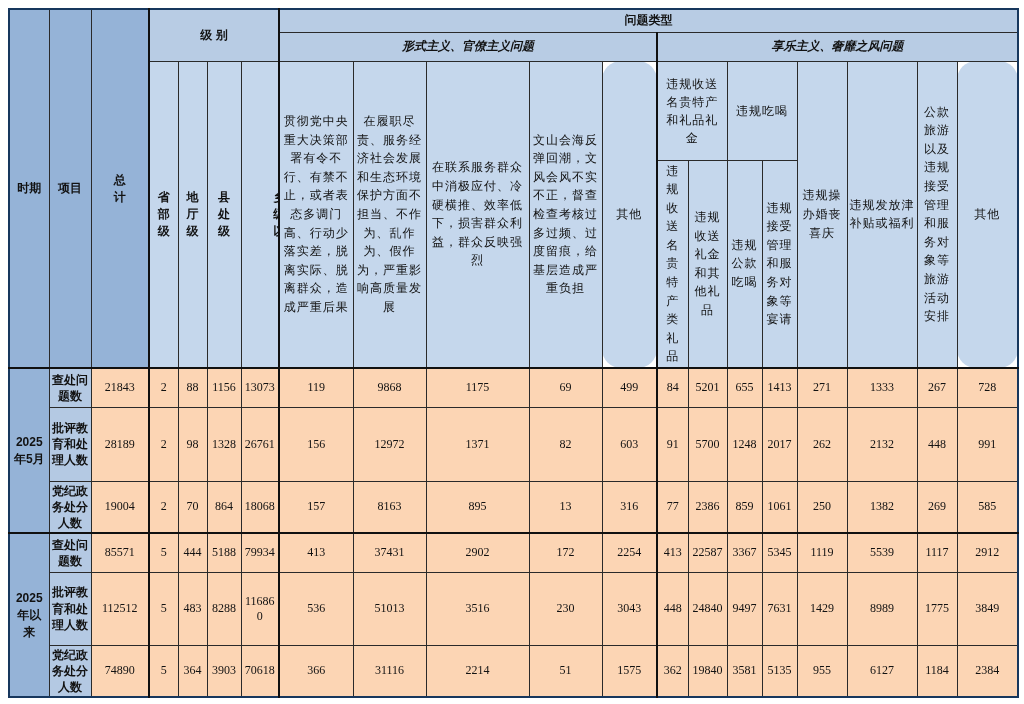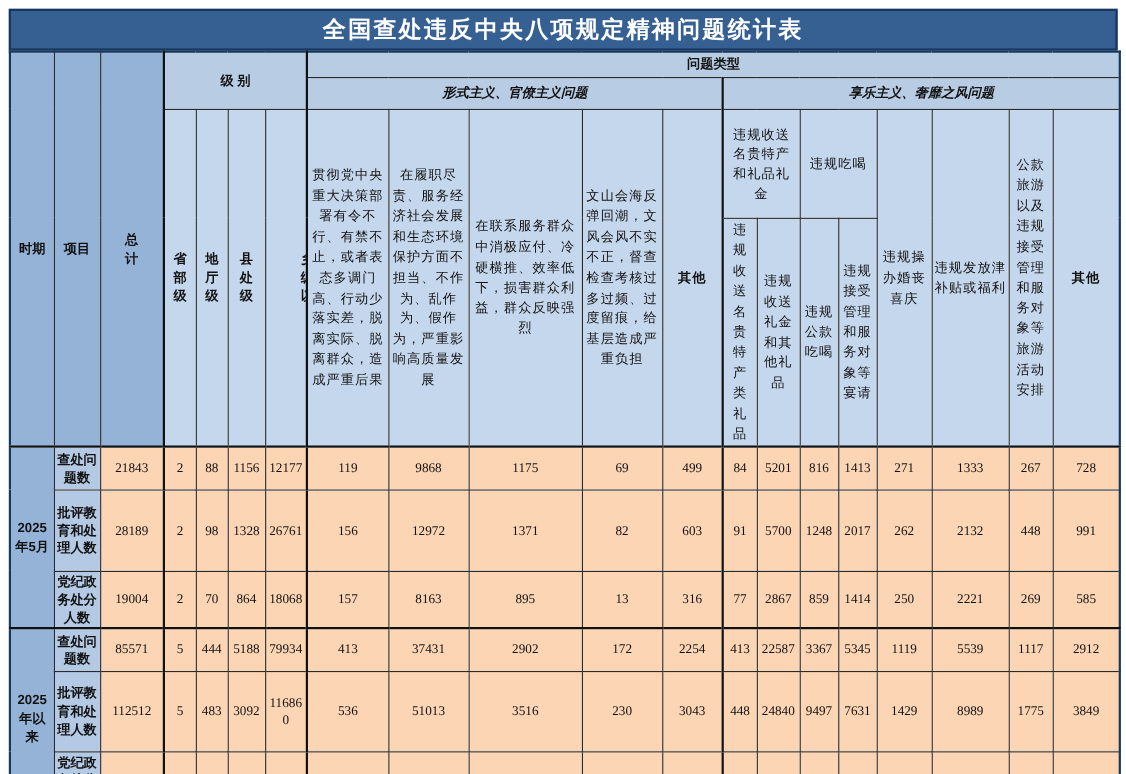--- a/index.html
+++ b/index.html
@@ -52,44 +52,42 @@
     font-weight:normal;font-size:10px;line-height:1.55;letter-spacing:1px;
     text-align:justify;padding:3px 4px;color:#1c1c1c;
     font-family:"Liberation Serif","DejaVu Serif",serif;
   }
   .grp{
     font-weight:normal;font-size:11px;line-height:1.5;letter-spacing:1px;
     padding:2px 4px;color:#1c1c1c;
     font-family:"Liberation Serif","DejaVu Serif",serif;
   }
   .other{
-    font-weight:bold;font-size:11px;letter-spacing:1px;color:#1c1c1c;
-    font-family:"Liberation Serif","DejaVu Serif",serif;
+    font-weight:normal;font-size:11px;letter-spacing:1px;color:#1c1c1c;
+    font-family:"Liberation Serif","DejaVu Serif",serif;
+    border-radius:19px;
   }
   .w1em{display:inline-block;width:1.15em;}
   .w2em{display:inline-block;width:2.3em;margin-left:28px;}
   .num{
     background:var(--peach);
     font-family:"Liberation Serif","DejaVu Serif",serif;
     font-size:12.5px;color:#3d3d3d;
   }
   .row-label{background:var(--label);font-weight:bold;font-size:12px;padding:2px 3px;line-height:1.35;}
   .period-cell{background:var(--mid);font-weight:bold;font-size:12px;line-height:1.4;}
   .thickL{border-left:2px solid var(--thick) !important;}
   tbody tr.body-start td{border-top:2px solid var(--thick);}
   tbody tr.sec-top td{border-top:2px solid var(--thick);}
 </style>
 </head>
 <body>
 
 <div class="sheet">
 
-  <div class="title-bar">
-    <span class="t">全国查处违反中央八项规定精神问题统计表</span>
-  </div>
 
   <table class="stat">
     <colgroup>
       <col style="width:40px">
         <col style="width:42px">
         <col style="width:58px">
       <col style="width:29px">
         <col style="width:29px">
         <col style="width:34px">
         <col style="width:38px">
@@ -144,29 +142,29 @@
       </tr>
     </thead>
     <tbody>
         <tr class="body-start" style="height: 39px;">
           <td rowspan="3" class="period-cell">2025年5月</td>
           <td class="row-label">查处问题数</td>
           <td class="num">21843</td>
           <td class="num thickL">2</td>
           <td class="num">88</td>
           <td class="num">1156</td>
-          <td class="num">12177</td>
+          <td class="num">13073</td>
           <td class="num thickL">119</td>
           <td class="num">9868</td>
           <td class="num">1175</td>
           <td class="num">69</td>
           <td class="num">499</td>
           <td class="num thickL">84</td>
           <td class="num">5201</td>
-          <td class="num">816</td>
+          <td class="num">655</td>
           <td class="num">1413</td>
           <td class="num">271</td>
           <td class="num">1333</td>
           <td class="num">267</td>
           <td class="num">728</td>
         </tr>
         <tr style="height: 74px;">
           <td class="row-label">批评教育和处理人数</td>
           <td class="num">28189</td>
           <td class="num thickL">2</td>
@@ -193,25 +191,25 @@
           <td class="num thickL">2</td>
           <td class="num">70</td>
           <td class="num">864</td>
           <td class="num">18068</td>
           <td class="num thickL">157</td>
           <td class="num">8163</td>
           <td class="num">895</td>
           <td class="num">13</td>
           <td class="num">316</td>
           <td class="num thickL">77</td>
-          <td class="num">2867</td>
+          <td class="num">2386</td>
           <td class="num">859</td>
-          <td class="num">1414</td>
+          <td class="num">1061</td>
           <td class="num">250</td>
-          <td class="num">2221</td>
+          <td class="num">1382</td>
           <td class="num">269</td>
           <td class="num">585</td>
         </tr>
         <tr class="sec-top" style="height: 39px;">
           <td rowspan="3" class="period-cell">2025年以来</td>
           <td class="row-label">查处问题数</td>
           <td class="num">85571</td>
           <td class="num thickL">5</td>
           <td class="num">444</td>
           <td class="num">5188</td>
@@ -228,21 +226,21 @@
           <td class="num">1119</td>
           <td class="num">5539</td>
           <td class="num">1117</td>
           <td class="num">2912</td>
         </tr>
         <tr style="height: 73px;">
           <td class="row-label">批评教育和处理人数</td>
           <td class="num">112512</td>
           <td class="num thickL">5</td>
           <td class="num">483</td>
-          <td class="num">3092</td>
+          <td class="num">8288</td>
           <td class="num">116860</td>
           <td class="num thickL">536</td>
           <td class="num">51013</td>
           <td class="num">3516</td>
           <td class="num">230</td>
           <td class="num">3043</td>
           <td class="num thickL">448</td>
           <td class="num">24840</td>
           <td class="num">9497</td>
           <td class="num">7631</td>

